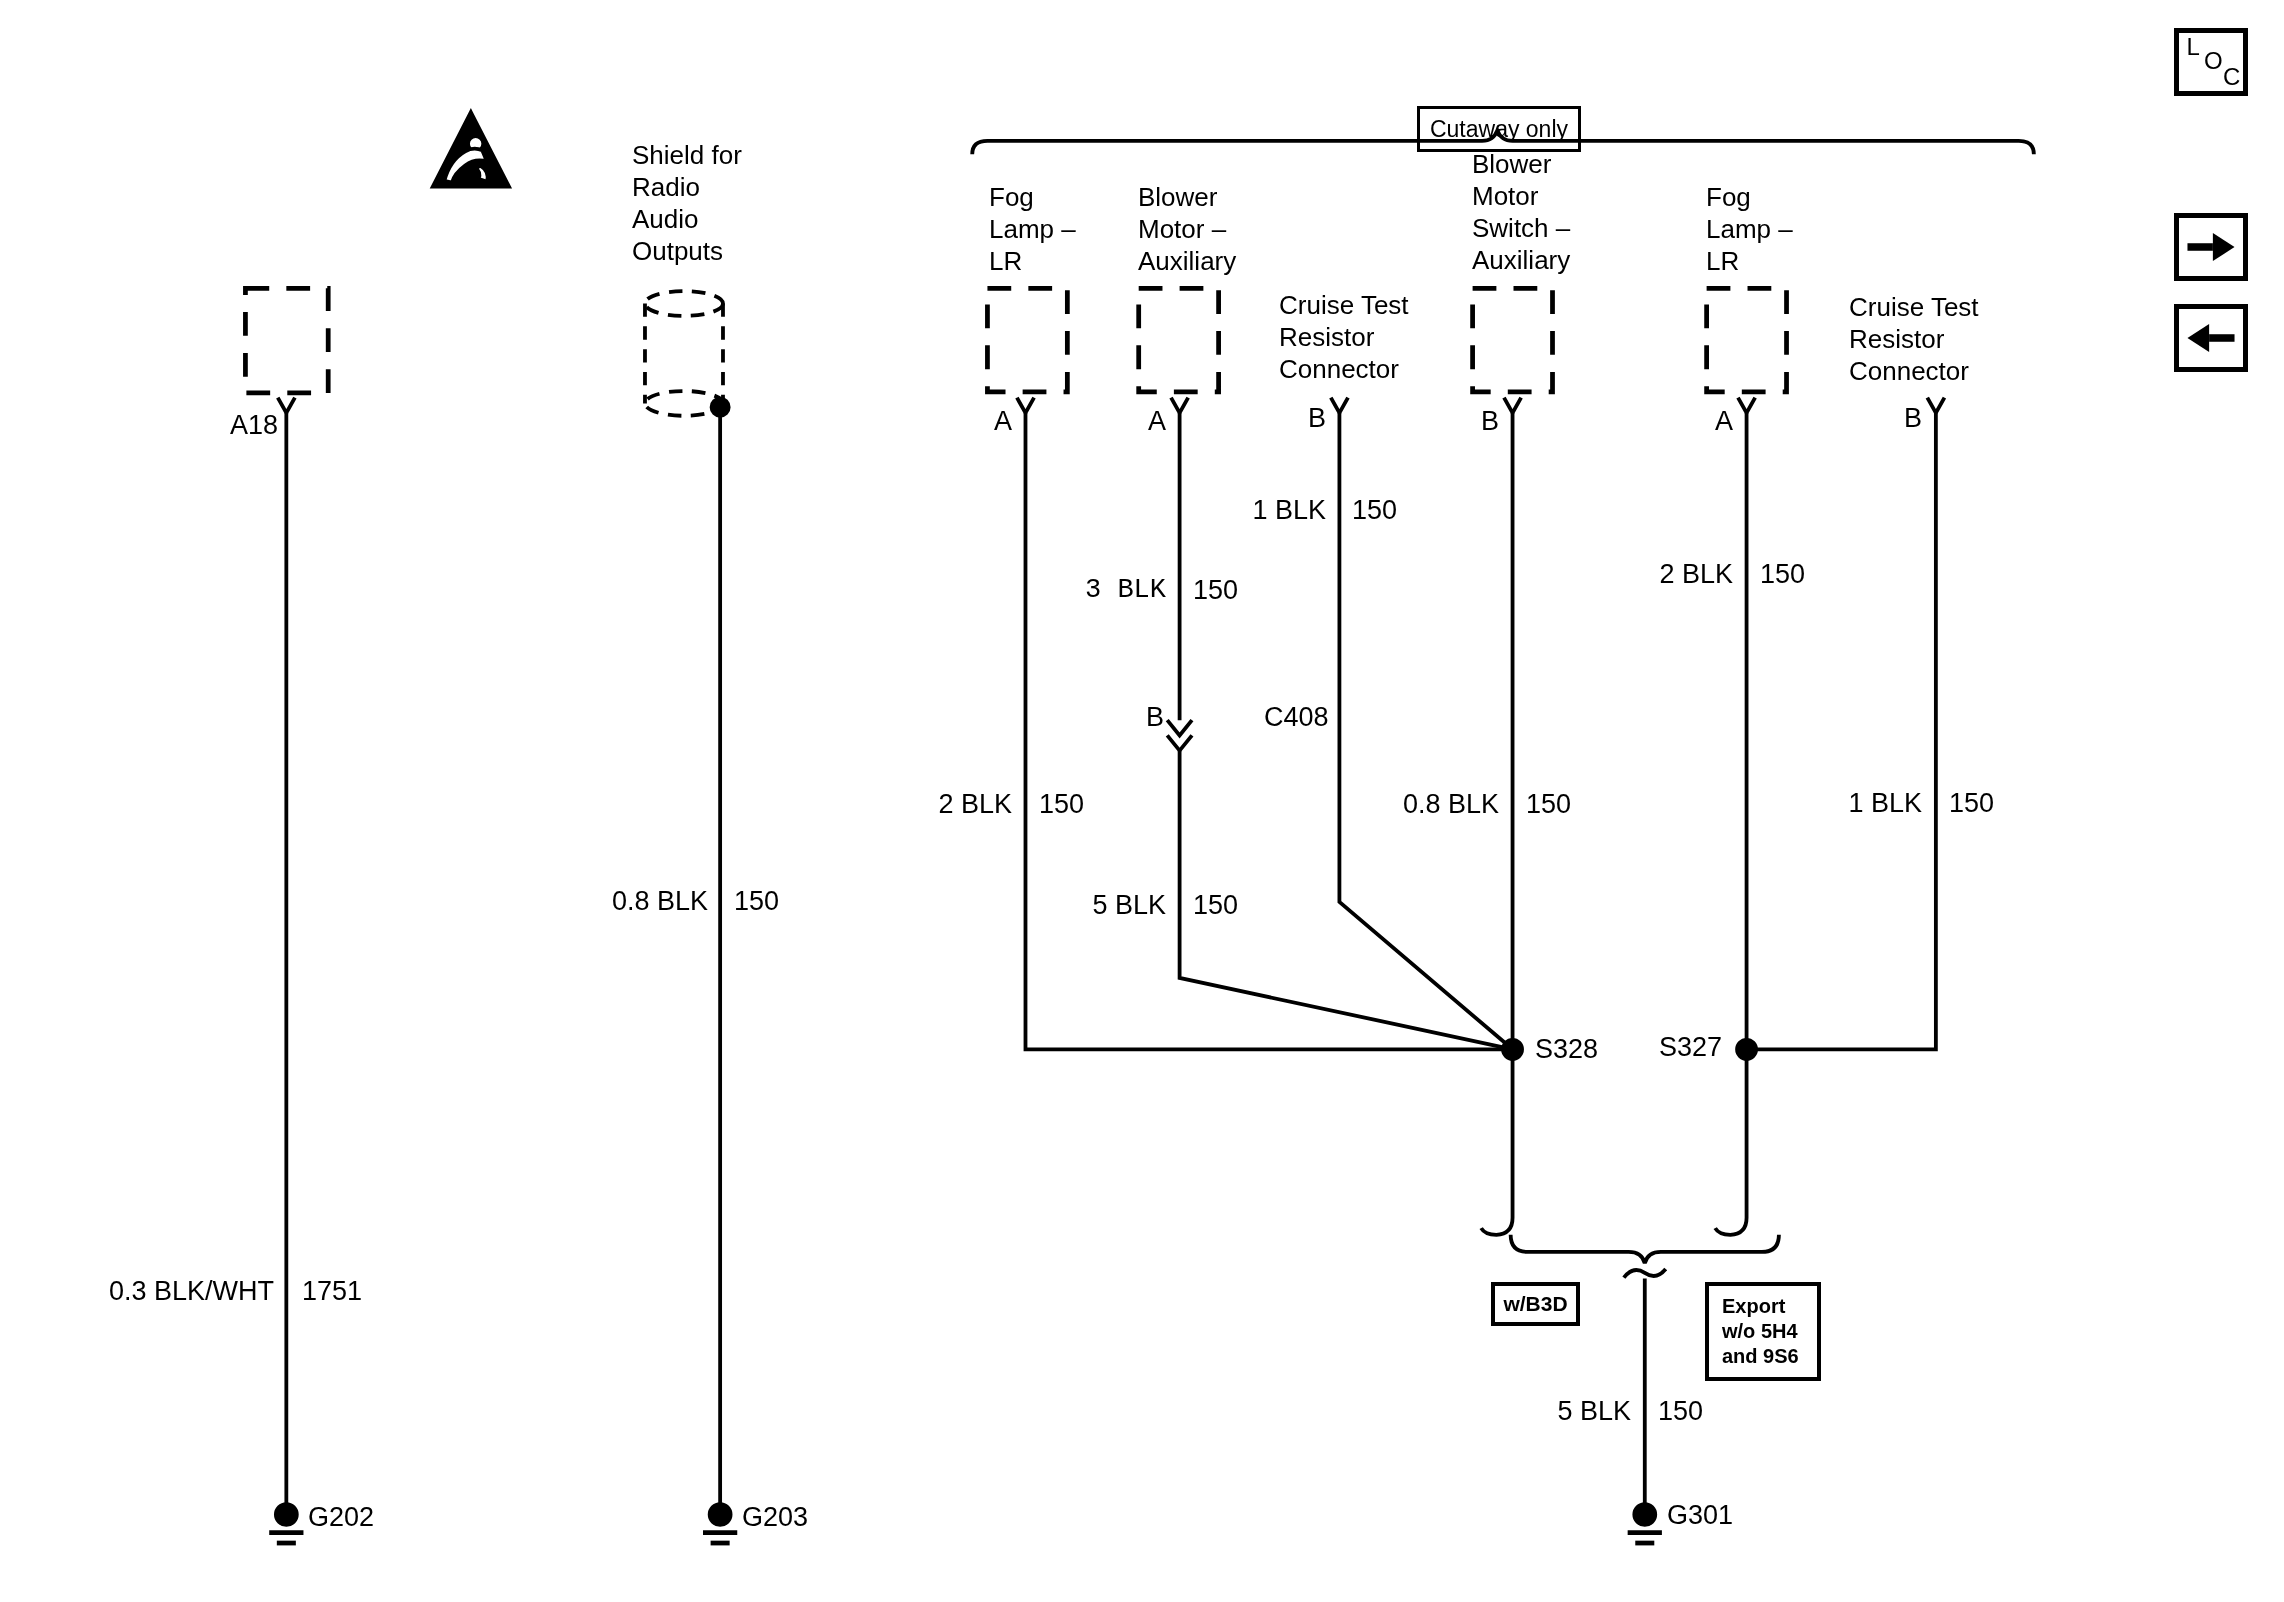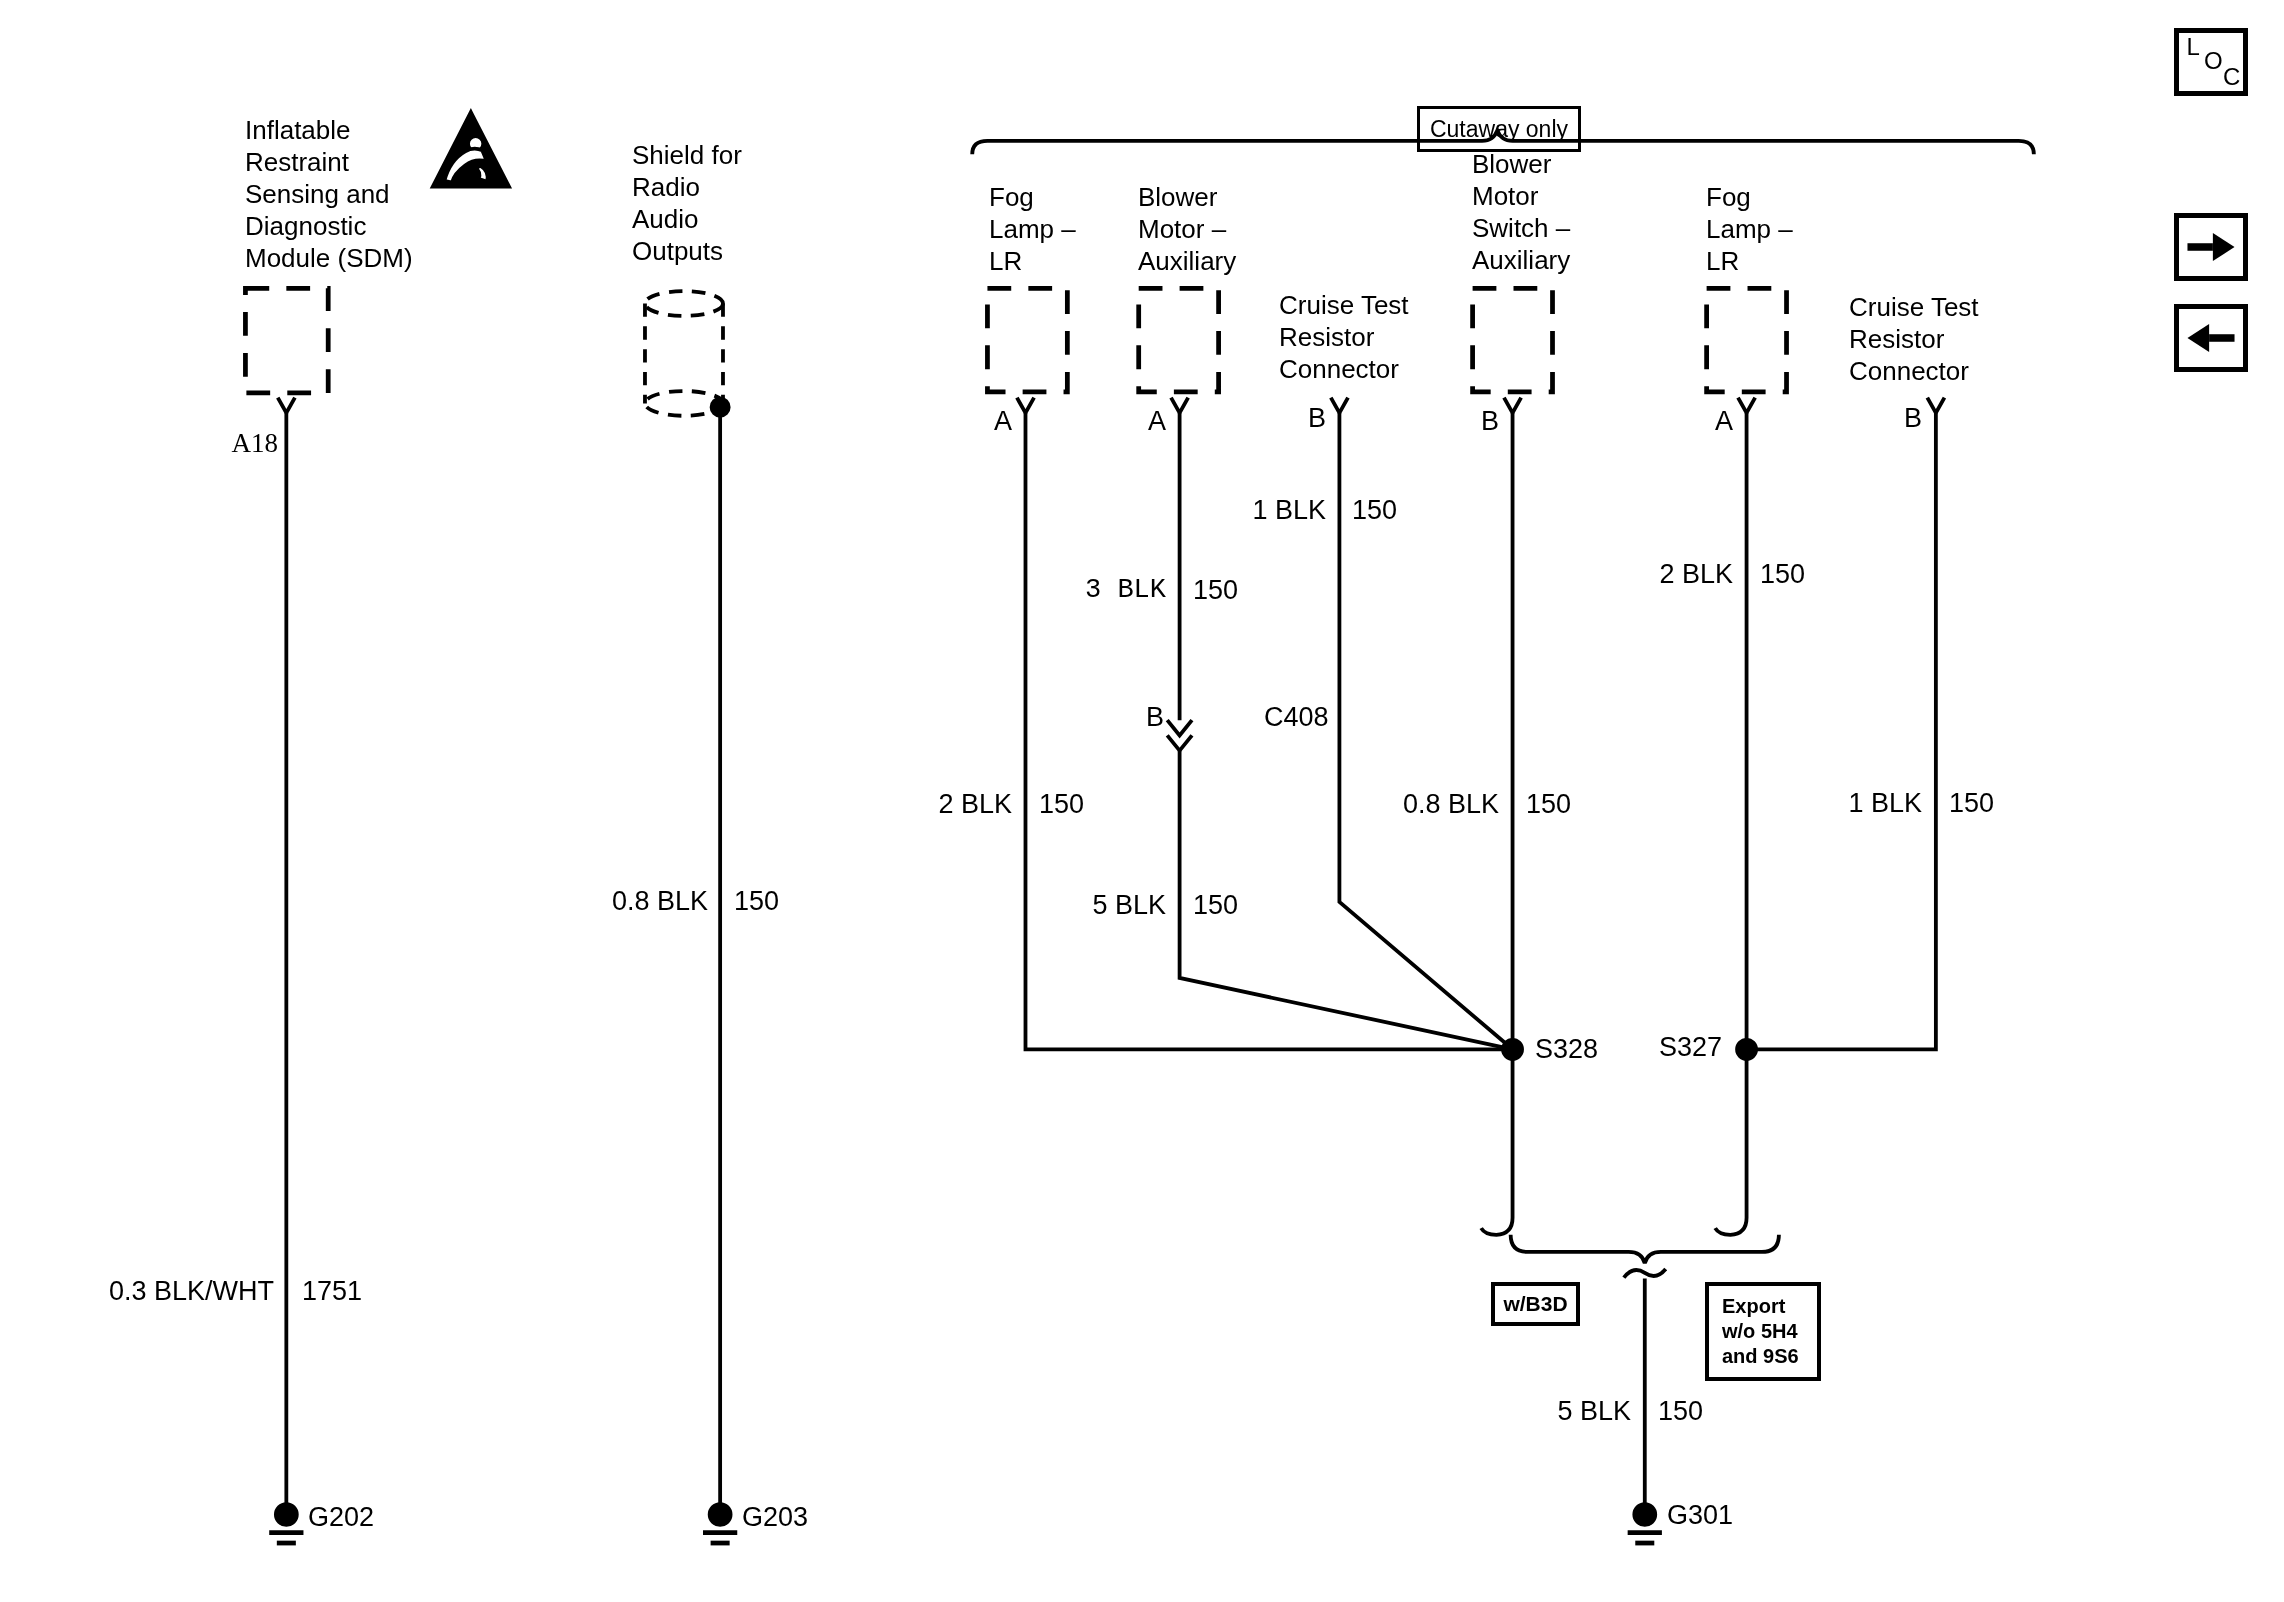--- a/index.html
+++ b/index.html
@@ -152,25 +152,20 @@
     <g>
       <line x1="1729" y1="1344" x2="1729" y2="1583"></line>
     </g>
     <g>
       <circle cx="1729" cy="1592" r="11" fill="#000"></circle>
       <line x1="1711" y1="1611" x2="1747" y2="1611" stroke-width="5"></line>
       <line x1="1719" y1="1622" x2="1739" y2="1622" stroke-width="5"></line>
     </g>
   </svg>
 
-  <div class="t comp" style="left:245px;top:114px;">Inflatable
-Restraint
-Sensing and
-Diagnostic
-Module (SDM)</div>
   <div class="t comp" style="left:632px;top:139px;">Shield for
 Radio
 Audio
 Outputs</div>
   <div class="t comp" style="left:989px;top:181px;">Fog
 Lamp –
 LR</div>
   <div class="t comp" style="left:1138px;top:181px;">Blower
 Motor –
 Auxiliary</div>
@@ -181,21 +176,21 @@
 Motor
 Switch –
 Auxiliary</div>
   <div class="t comp" style="left:1706px;top:181px;">Fog
 Lamp –
 LR</div>
   <div class="t comp" style="left:1849px;top:291px;">Cruise Test
 Resistor
 Connector</div>
 
-  <div class="t ra" style="left:278px;top:428px;font-family:Liberation Serif, serif;">A18</div>
+  <div class="t ra" style="left:278px;top:410px;">A18</div>
   <div class="t ra" style="left:1012px;top:406px;">A</div>
   <div class="t ra" style="left:1166px;top:406px;">A</div>
   <div class="t ra" style="left:1326px;top:403px;">B</div>
   <div class="t ra" style="left:1499px;top:406px;">B</div>
   <div class="t ra" style="left:1733px;top:406px;">A</div>
   <div class="t ra" style="left:1922px;top:403px;">B</div>
 
   <span class="t ra" style="left:274px;top:1276px;">0.3 BLK/WHT</span>
   <span class="t" style="left:302px;top:1276px;">1751</span>
 

